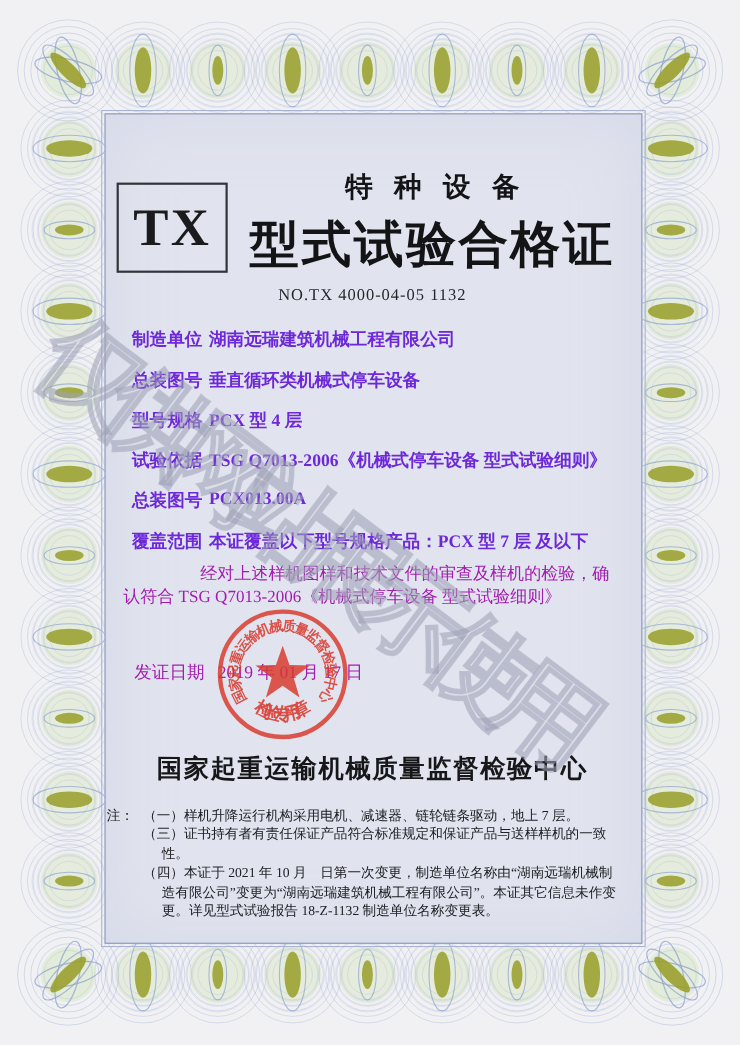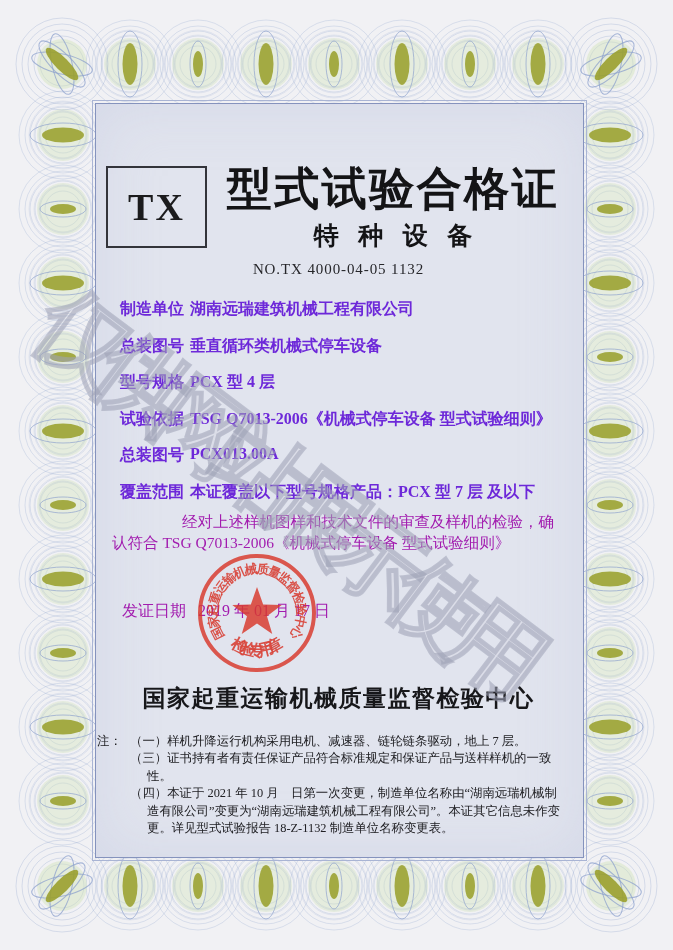--- a/index.html
+++ b/index.html
@@ -6,21 +6,21 @@
   body{background:#e8e9ee;font-family:"Liberation Serif","DejaVu Serif",serif;}
   #page{position:relative;width:673px;height:950px;margin:0 auto;background:#f1f1f4;overflow:hidden;}
   #border-svg{position:absolute;left:0;top:0;z-index:1;}
   #panel{position:absolute;left:95px;top:103px;width:487px;height:753px;background:#e1e4ee;
          border:1.5px solid #8593bd;outline:1px solid #a9b4d4;outline-offset:2px;z-index:2;
          box-shadow:inset 0 0 60px rgba(190,196,220,.35);}
   .abs{position:absolute;}
   
   #tx-box{left:11px;top:63px;width:97px;height:78px;border:2px solid #33343a;
           display:flex;align-items:center;justify-content:center;}
-  #tx-box span{font-size:38px;font-weight:bold;letter-spacing:2px;color:#1b1b1d;}
+  #tx-box span{font-size:48px;font-weight:bold;letter-spacing:2px;color:#1b1b1d;}
   
   #header{left:122px;top:50px;width:352px;text-align:center;white-space:nowrap;color:#141416;}
   #cat-title{font-size:25px;font-weight:bold;letter-spacing:.78em;text-indent:.78em;margin:0;}
   #main-title{font-size:45px;font-weight:bold;letter-spacing:.055em;margin:6px 0 0 0;}
   #cert-no{left:0;top:158px;width:100%;text-align:center;font-size:15px;letter-spacing:.06em;color:#26262a;}
   
   #fields{left:25px;top:196px;right:14px;}
   .field-row{display:flex;height:36.6px;align-items:flex-start;font-size:16px;color:#6d28d9;font-weight:bold;}
   .field-row .lbl{width:70px;flex:0 0 70px;}
   .field-row .val{flex:1;}
@@ -580,22 +580,22 @@
 
   <div id="panel"></div>
 
   <div id="content">
 
     <div id="tx-box" class="abs">
       <span>TX</span>
     </div>
 
     <div id="header" class="abs">
+      <div id="cat-title">特种设备</div>
       <div id="main-title">型式试验合格证</div>
-      <div id="cat-title">特种设备</div>
     </div>
 
     <div id="cert-no" class="abs">NO.TX 4000-04-05 1132</div>
 
     <div id="fields" class="abs">
       <div class="field-row">
         <span class="lbl">制造单位</span>
         <span class="val">湖南远瑞建筑机械工程有限公司</span>
       </div>
       <div class="field-row">

